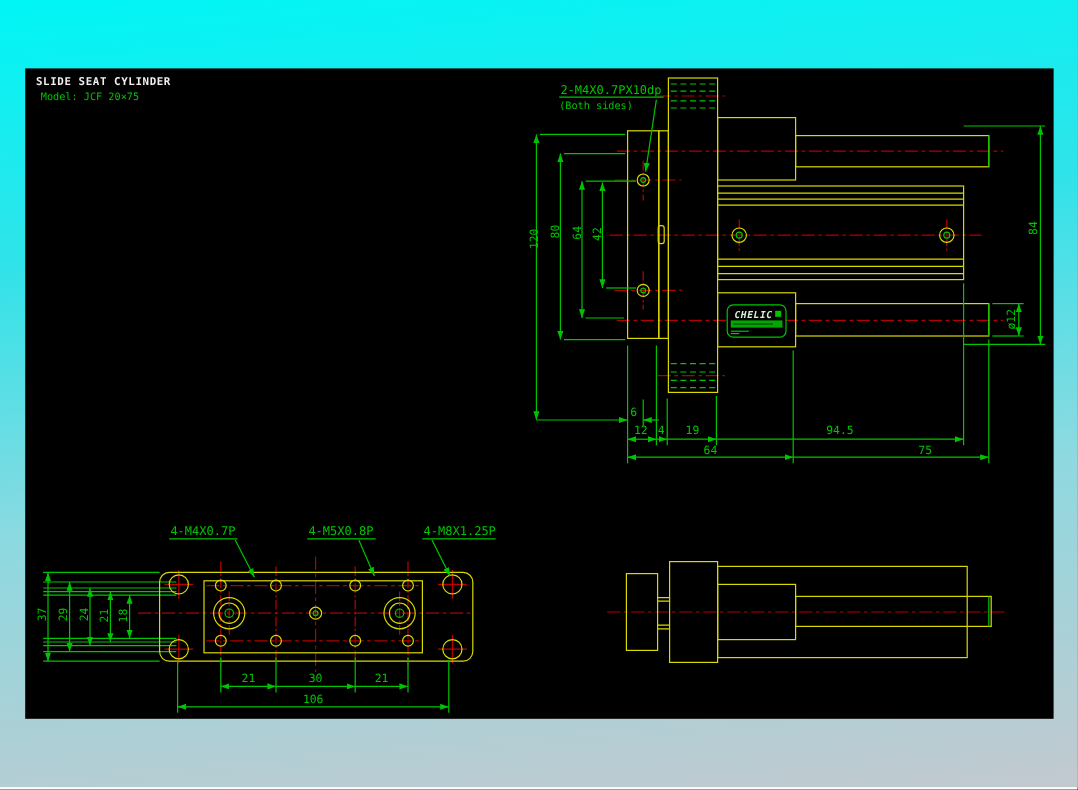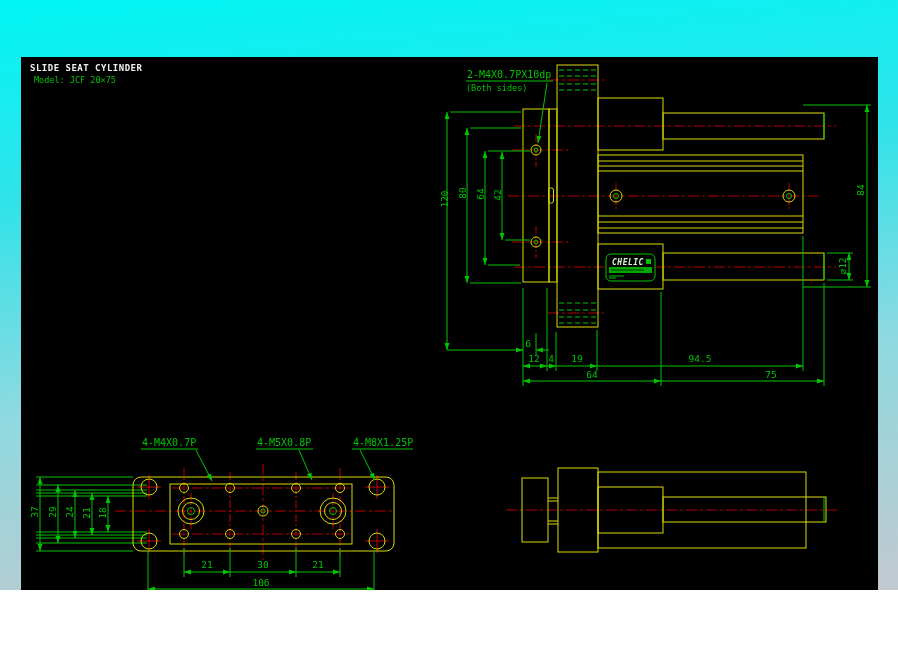--- a/index.html
+++ b/index.html
@@ -1,16 +1,16 @@
 <!DOCTYPE html>
 <html><head>
 <meta charset="utf-8">
 <style>
   html,body{margin:0;padding:0;}
-  #screen{position:relative;width:898px;height:590px;overflow:hidden;
+  #screen{position:relative;width:898px;height:656px;overflow:hidden;
     background:linear-gradient(175deg,#00f5f5 0%,#2fe3e9 30%,#8ed9e0 62%,#c2c9cf 100%);
     font-family:"DejaVu Sans Mono",monospace;}
   #canvas{position:absolute;left:21px;top:57px;width:857px;height:542px;background:#000;}
   svg{position:absolute;left:0;top:0;}
   .y{stroke:#d9d900;fill:none;stroke-width:1}
   .g{stroke:#00c400;fill:none;stroke-width:1}
   .gd{stroke:#00c400;fill:none;stroke-width:1;stroke-dasharray:5 3}
   .r{stroke:#b40000;fill:none;stroke-width:1;stroke-dasharray:11 3 3 3}
   .rs{stroke:#c00000;fill:none;stroke-width:1;stroke-dasharray:8 2 2 2}
   .rc{stroke:#c00000;fill:none;stroke-width:1}

